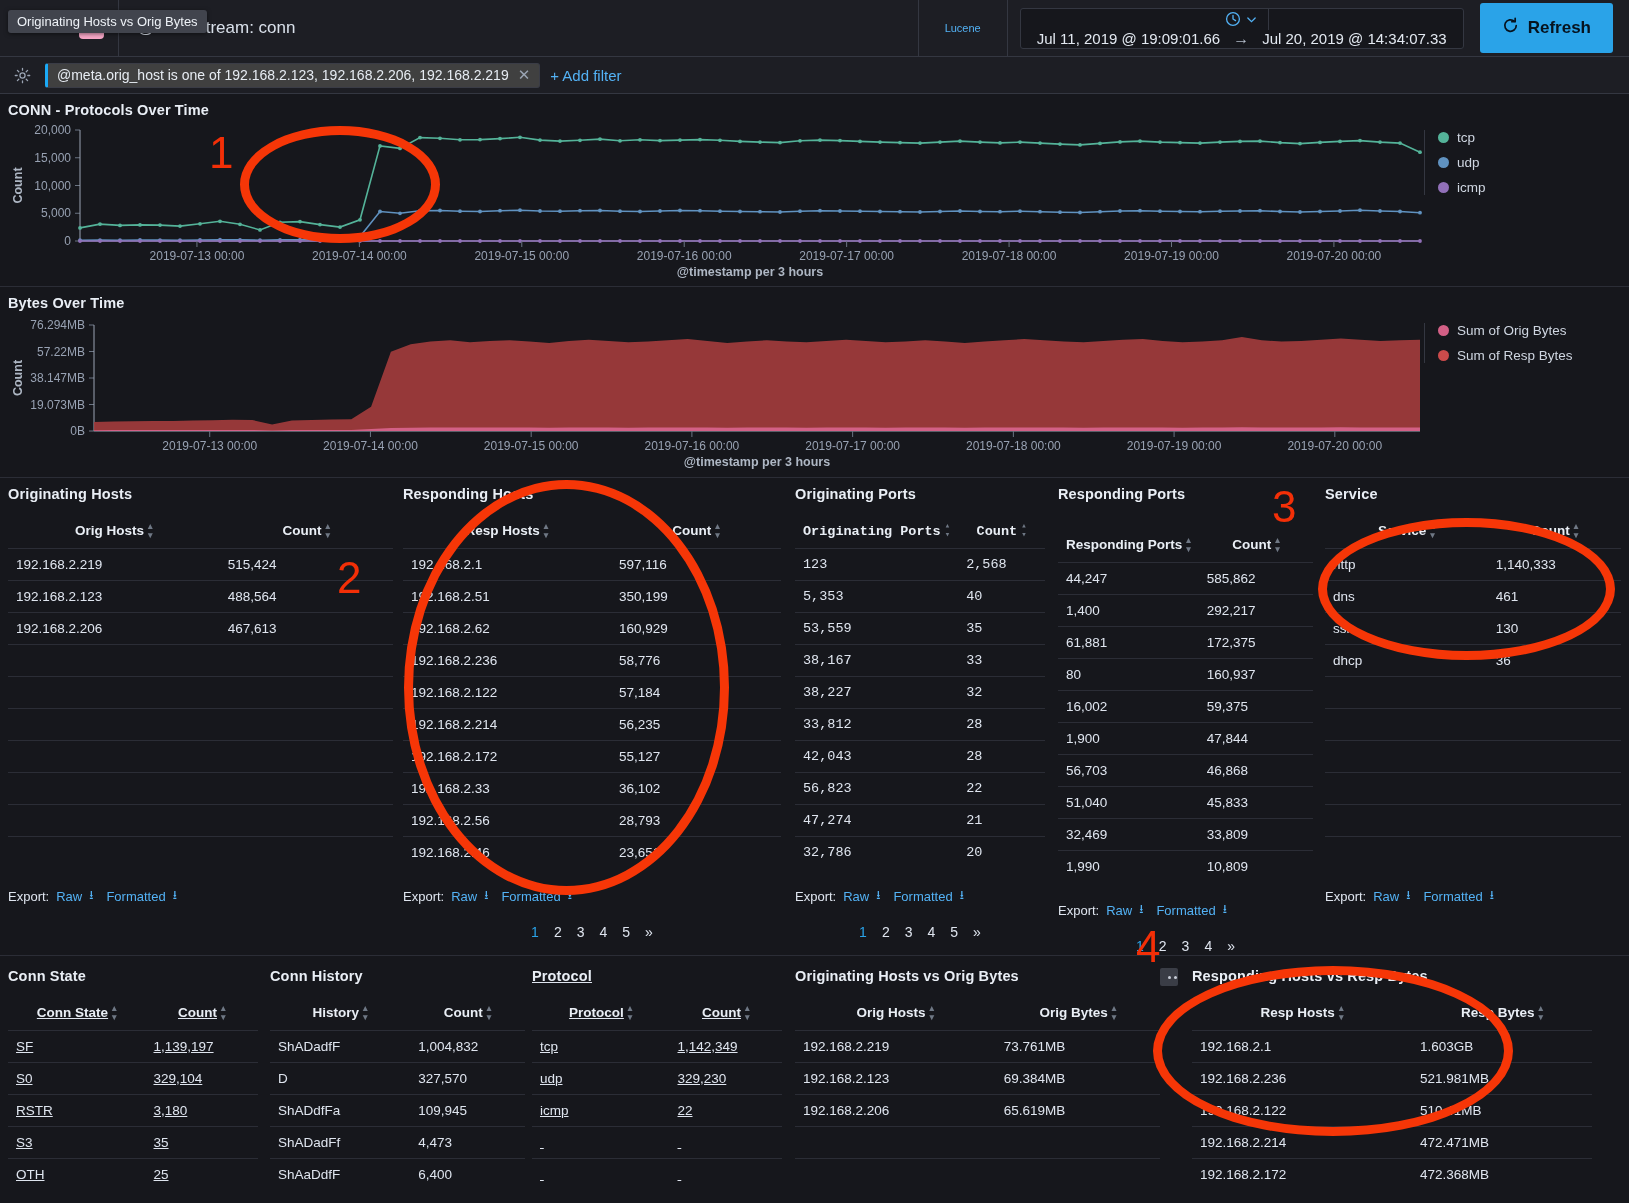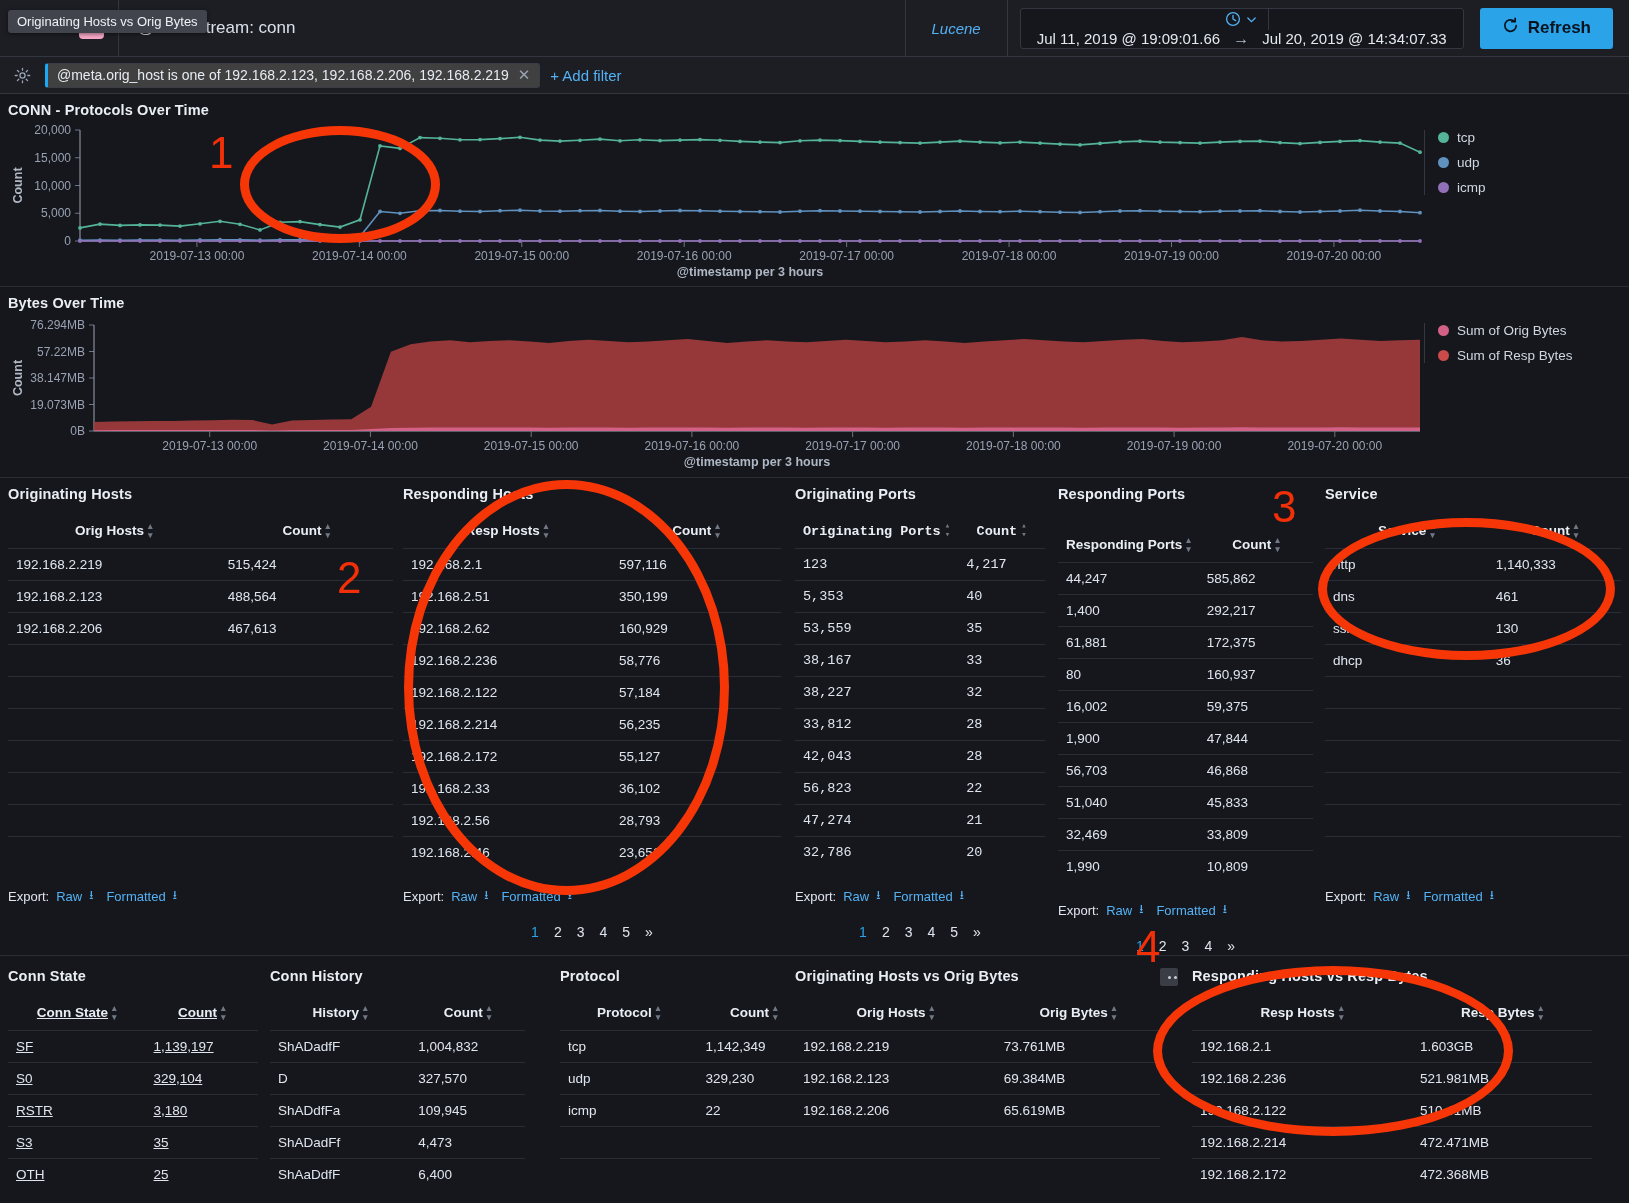--- a/index.html
+++ b/index.html
@@ -24,41 +24,41 @@
     border-right: 1px solid #343741;
   }
   .filters-label { font-size: 17px; font-weight: bold; color: #e6ebf2; letter-spacing: .2px; }
   .filter-count {
     background: #f8a8c8; color: #4a2031; border-radius: 4px;
     min-width: 25px; height: 22px; display: flex; align-items: center; justify-content: center;
     font-size: 13px; font-weight: bold;
   }
   .query-text { font-size: 17px; color: #d9e0ea; padding-left: 18px; flex: 1; }
   .lucene-btn {
-    color: #53b2f5; font-size: 15px; padding: 0 26px; height: 57px;
+    color: #53b2f5; font-size: 11px; padding: 0 26px; height: 57px;
     display: flex; align-items: center; border-left: 1px solid #343741;
-    border-right: 1px solid #343741; cursor: pointer; font-style: italic;
+    border-right: 1px solid #343741; cursor: pointer;
   }
   .timepicker {
     display: flex; align-items: center; height: 41px; margin-left: 12px;
     border: 1px solid #343741; border-radius: 3px; background: #16171c; flex-direction: column;
   }
   .tp-clock {
     display: flex; align-items: center; gap: 5px; padding: 0 11px;
     border-right: 1px solid #343741; height: 41px; color: #53b2f5; cursor: pointer;
   }
   .tp-clock svg { display: block; }
   .tp-dates {
     display: flex; align-items: center; gap: 13px; padding: 0 16px;
     font-size: 15px; color: #e3e9f1; cursor: pointer;
   }
   .tp-arrow { color: #b3bcc9; font-size: 16px; }
   .refresh-btn {
     margin-left: 16px; margin-right: 16px;
-    background: #2aa3e8; color: #06131f; height: 41px; border-radius: 3px;
+    background: #2aa3e8; color: #06131f; height: 50px; border-radius: 3px;
     display: flex; align-items: center; gap: 9px; padding: 0 22px;
     font-size: 17px; font-weight: 600; cursor: pointer;
   }
 
   
   .filterbar {
     position: absolute; left: 0; top: 57px; width: 1629px; height: 37px;
     background: #1d1e24; border-bottom: 1px solid #343741;
     display: flex; align-items: center; padding-left: 10px; gap: 10px;
   }
@@ -638,21 +638,21 @@
         <table class="tbl">
           <thead>
             <tr>
               <th style="width:55%">Originating Ports<span class="sorter">▴<br>▾</span></th>
               <th style="width:45%">Count<span class="sorter">▴<br>▾</span></th>
             </tr>
           </thead>
           <tbody>
             <tr>
               <td>123</td>
-              <td>4,217</td>
+              <td>2,568</td>
             </tr>
             <tr>
               <td>5,353</td>
               <td>40</td>
             </tr>
             <tr>
               <td>53,559</td>
               <td>35</td>
             </tr>
             <tr>
@@ -903,21 +903,21 @@
             </tr>
             <tr>
               <td>ShAaDdfF</td>
               <td>6,400</td>
             </tr>
           </tbody>
         </table>
       </div>
   </div>
 
-  <div class="tbl-block" style="left:560px; top:968px; width:250px;">
+  <div class="tbl-block" style="left:532px; top:968px; width:250px;text-decoration:underline;">
     <div class="panel-title">Protocol</div>
     <div style="margin-top:14px;">
         <table class="tbl">
           <thead>
             <tr>
               <th style="width:55%">Protocol<span class="sorter">▴<br>▾</span></th>
               <th style="width:45%">Count<span class="sorter">▴<br>▾</span></th>
             </tr>
           </thead>
           <tbody>

